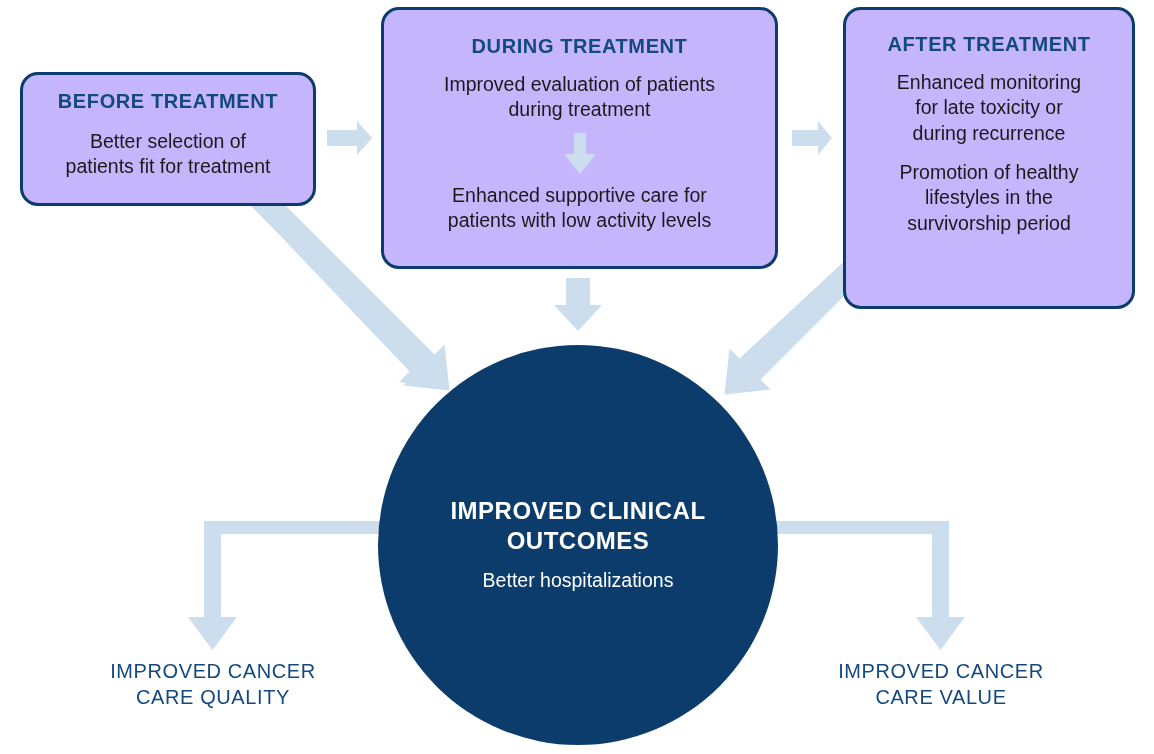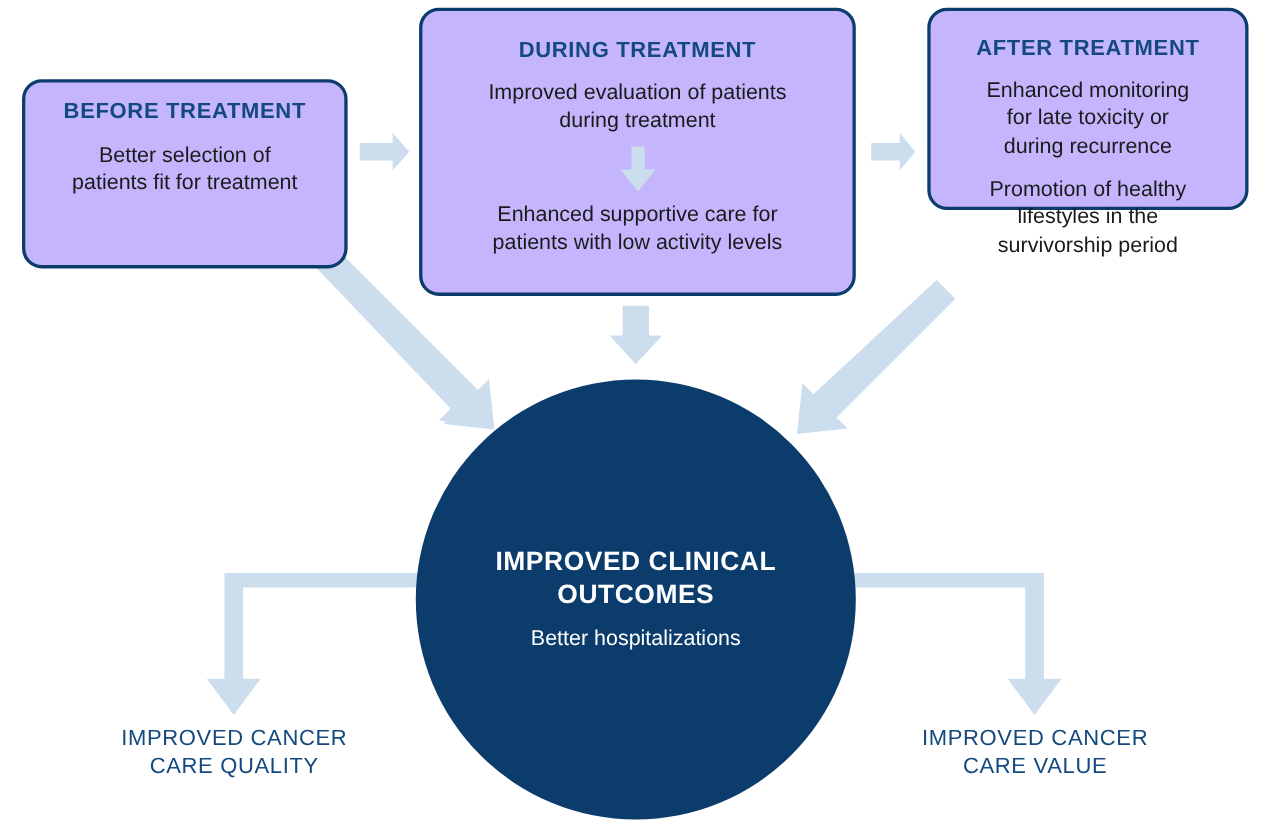--- a/index.html
+++ b/index.html
@@ -114,21 +114,21 @@
 
     <g>
       <path fill="#ccdded" d="M420,521 L420,534 L221,534 L221,617 L237,617 L212.5,650 L188,617 L204,617 L204,521 Z"></path>
     </g>
 
     <g>
       <path fill="#ccdded" d="M734,521 L734,534 L932,534 L932,617 L916,617 L940.5,650 L965,617 L949,617 L949,521 Z"></path>
     </g>
   </svg>
 
-  <div class="box" style="left:20px; top:72px; width:296px; height:172px; padding:14px 10px 0 10px;">
+  <div class="box" style="left:20px; top:72px; width:296px; height:134px; padding:14px 10px 0 10px;">
     <div class="box-title">BEFORE TREATMENT</div>
     <div class="box-body" style="margin-top:16px;">
       <div>Better selection of</div>
       <div>patients fit for treatment</div>
     </div>
   </div>
 
   <div class="box" style="left:381px; top:7px; width:397px; height:262px; padding:24px 14px 0 14px;">
     <div class="box-title">DURING TREATMENT</div>
     <div class="box-body" style="margin-top:14px;">
@@ -139,21 +139,21 @@
       <svg width="34" height="42" viewBox="0 0 34 42" xmlns="http://www.w3.org/2000/svg">
         <polygon fill="#ccdded" points="11,0 23,0 23,21 33,21 17,41 1,21 11,21"></polygon>
       </svg>
     </div>
     <div class="box-body" style="margin-top:10px;">
       <div>Enhanced supportive care for</div>
       <div>patients with low activity levels</div>
     </div>
   </div>
 
-  <div class="box" style="left:843px; top:7px; width:292px; height:184px; padding:22px 12px 0 12px;">
+  <div class="box" style="left:843px; top:7px; width:292px; height:302px; padding:22px 12px 0 12px;">
     <div class="box-title">AFTER TREATMENT</div>
     <div class="box-body" style="margin-top:14px;text-align:center;">
       <div>Enhanced monitoring</div>
       <div>for late toxicity or</div>
       <div>during recurrence</div>
     </div>
     <div class="box-body" style="margin-top:14px;">
       <div>Promotion of healthy</div>
       <div>lifestyles in the</div>
       <div>survivorship period</div>

